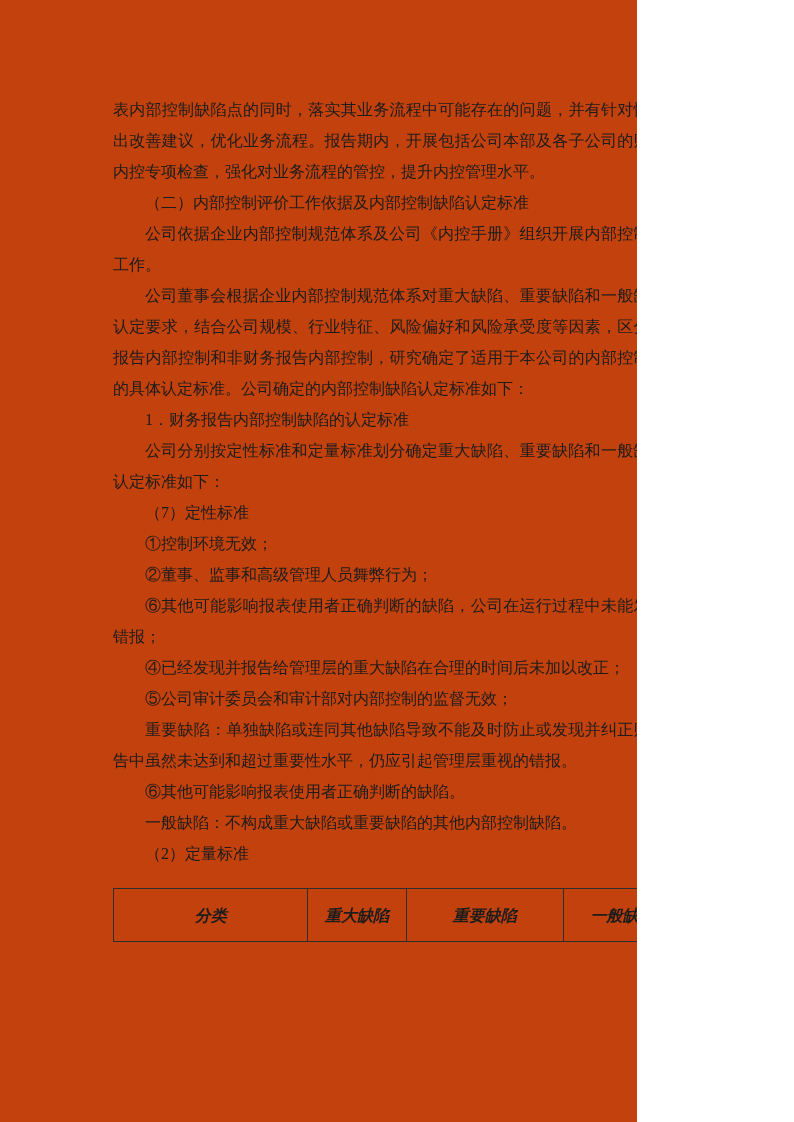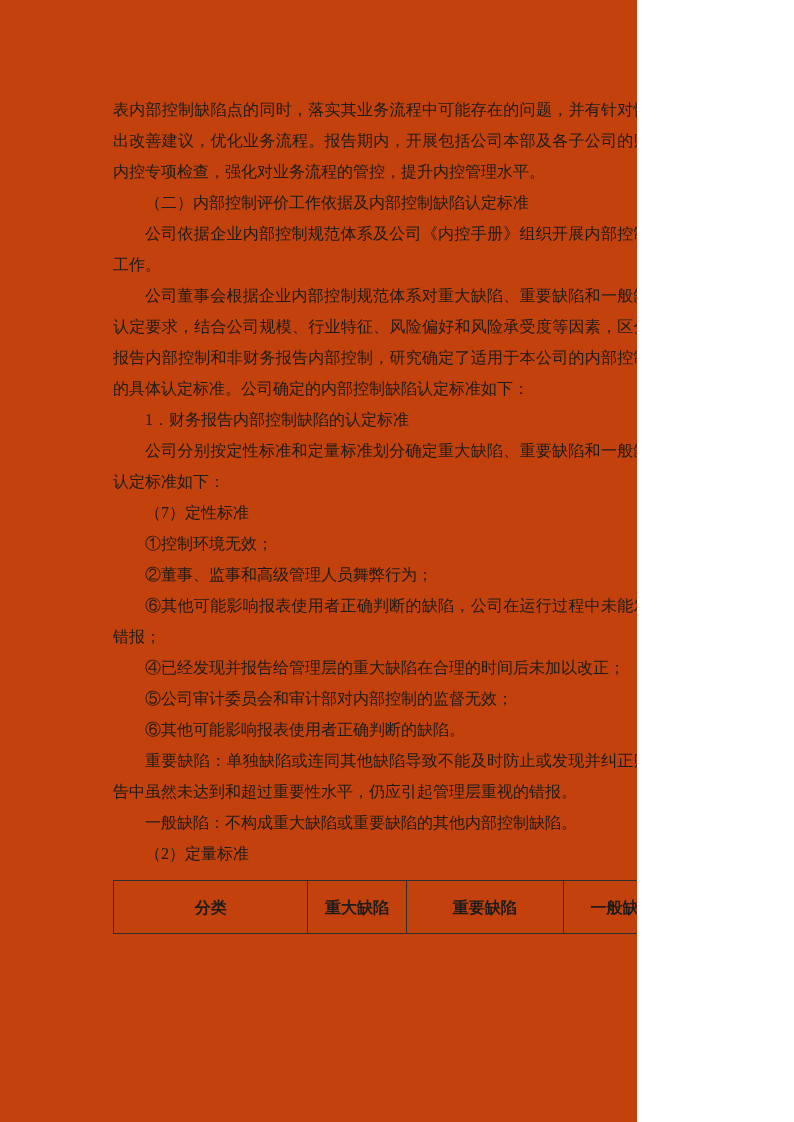--- a/index.html
+++ b/index.html
@@ -33,21 +33,22 @@
     text-indent: 2em;
   }
   .heading {
     font-weight: 400;
     text-indent: 2em;
   }
   table.qtable {
     width: 100%;
     border-collapse: collapse;
     table-layout: fixed;
-    margin-top: 11px;
+    margin-top: 19px;
+    font-style: italic;
   }
   table.qtable th {
     border: 1.5px solid #2e2e2e;
     height: 52px;
     padding: 0;
     font-size: 16px;
     font-weight: 700;
     color: #1c1c1c;
     text-align: center;
     vertical-align: middle;
@@ -68,22 +69,22 @@
     <p class="para indent">公司依据企业内部控制规范体系及公司《内控手册》组织开展内部控制评价工作。</p>
     <p class="para indent">公司董事会根据企业内部控制规范体系对重大缺陷、重要缺陷和一般缺陷的认定要求，结合公司规模、行业特征、风险偏好和风险承受度等因素，区分财务报告内部控制和非财务报告内部控制，研究确定了适用于本公司的内部控制缺陷的具体认定标准。公司确定的内部控制缺陷认定标准如下：</p>
     <p class="para heading">1．财务报告内部控制缺陷的认定标准</p>
     <p class="para indent">公司分别按定性标准和定量标准划分确定重大缺陷、重要缺陷和一般缺陷。认定标准如下：</p>
     <p class="para heading">（7）定性标准</p>
     <p class="para indent">①控制环境无效；</p>
     <p class="para indent">②董事、监事和高级管理人员舞弊行为；</p>
     <p class="para indent">⑥其他可能影响报表使用者正确判断的缺陷，公司在运行过程中未能发现该错报；</p>
     <p class="para indent">④已经发现并报告给管理层的重大缺陷在合理的时间后未加以改正；</p>
     <p class="para indent">⑤公司审计委员会和审计部对内部控制的监督无效；</p>
+    <p class="para indent">重要缺陷：单独缺陷或连同其他缺陷导致不能及时防止或发现并纠正财务报告中虽然未达到和超过重要性水平，仍应引起管理层重视的错报。</p>
     <p class="para indent">⑥其他可能影响报表使用者正确判断的缺陷。</p>
-    <p class="para indent">重要缺陷：单独缺陷或连同其他缺陷导致不能及时防止或发现并纠正财务报告中虽然未达到和超过重要性水平，仍应引起管理层重视的错报。</p>
     <p class="para indent">一般缺陷：不构成重大缺陷或重要缺陷的其他内部控制缺陷。</p>
     <p class="para heading">（2）定量标准</p>
 
     <table class="qtable">
       <colgroup>
         <col class="c1">
           <col class="c2">
           <col class="c3">
           <col class="c4">
       </colgroup>

